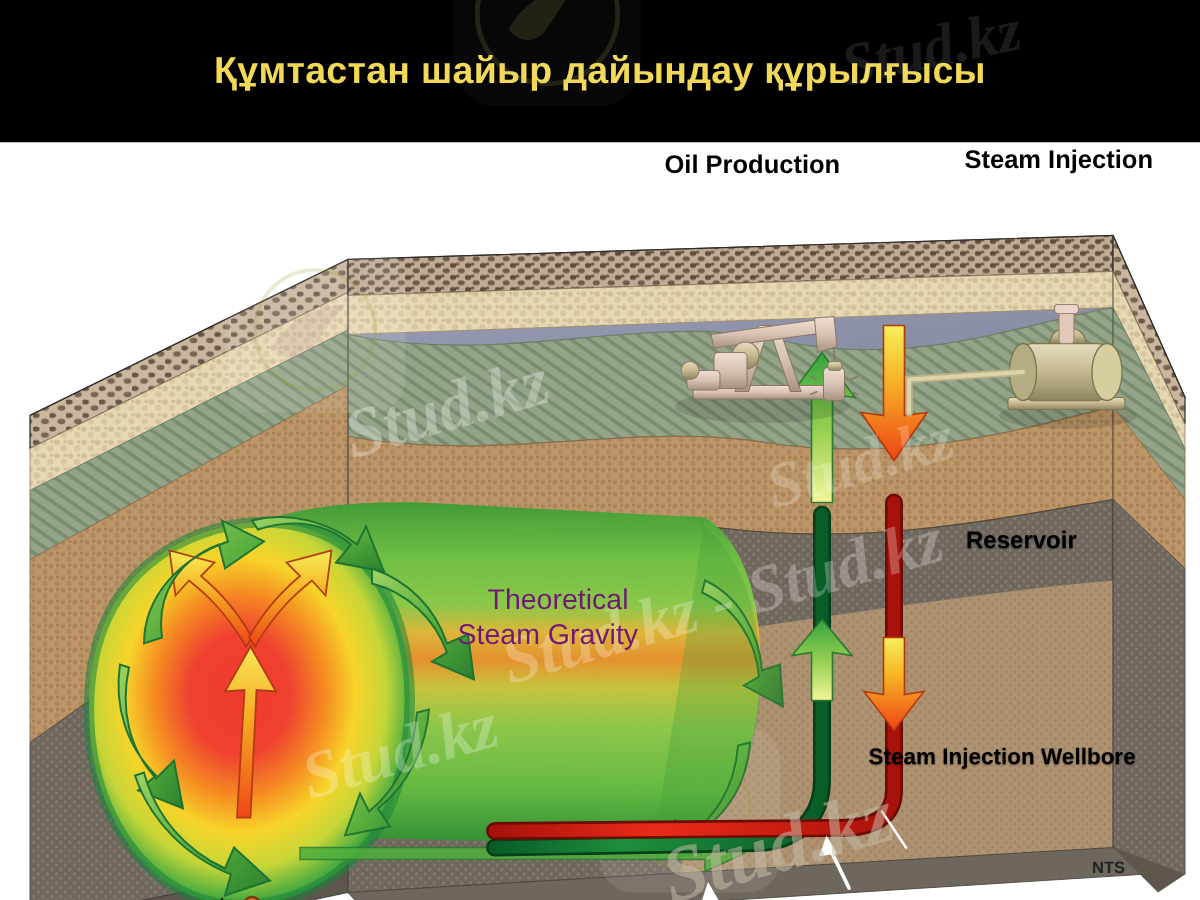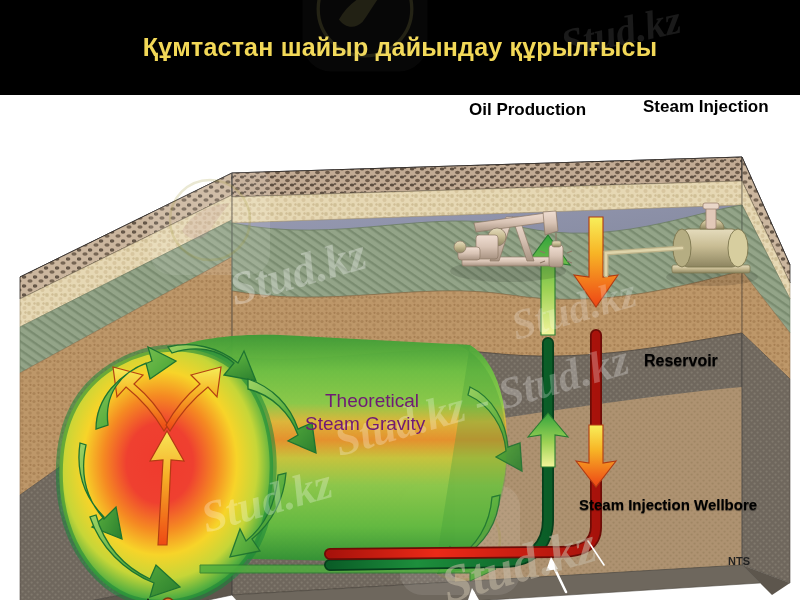--- a/index.html
+++ b/index.html
@@ -375,31 +375,31 @@
 
         <circle cx="168" cy="509" r="6" fill="#e8762a" stroke="#7a3b10" stroke-width="1.6"></circle>
         <circle cx="166" cy="507" r="2" fill="#ffd9a0" opacity=".9"></circle>
 
         <circle cx="168" cy="538" r="6" fill="#3da03a" stroke="#14561d" stroke-width="1.6"></circle>
         <circle cx="166" cy="536" r="2" fill="#cdeda0" opacity=".9"></circle>
       </g>
 
     </svg>
 
-    <div class="hdr-label" style="left:469px;top:5px;">Oil Production</div>
+    <div class="hdr-label" style="left:443px;top:5px;">Oil Production</div>
     <div class="hdr-label" style="left:643px;top:2px;">Steam Injection</div>
 
     <div class="blk-label" style="left:325px;top:294px;">Theoretical</div>
     <div class="blk-label" style="left:305px;top:317px;">Steam Gravity</div>
 
     <div class="wht-label" style="left:644px;top:257px;font-size:16px;">Reservoir</div>
 
     <div class="wht-label" style="left:547px;top:401px;margin-left:32px;">Steam Injection Wellbore</div>
 
-    <div id="nts" style="left:728px;top:460px;">NTS</div>
+    <div id="nts" style="left:728px;top:478px;">NTS</div>
 
     <div class="wm" style="left:228px;top:150px;font-size:46px;transform:rotate(-16deg);color:rgba(255,255,255,.30);">Stud.kz</div>
     <div class="wm" style="left:330px;top:280px;font-size:44px;transform:rotate(-16deg);color:rgba(255,255,255,.26);">Stud.kz - Stud.kz</div>
     <div class="wm" style="left:200px;top:380px;font-size:44px;transform:rotate(-16deg);color:rgba(255,255,255,.27);">Stud.kz</div>
     <div class="wm dark" style="left:440px;top:440px;font-size:52px;transform:rotate(-16deg);color:rgba(196,186,166,.55);">Stud.kz</div>
     <div class="wm" style="left:510px;top:190px;font-size:42px;transform:rotate(-16deg);color:rgba(255,255,255,.22);">Stud.kz</div>
 
   </div>
 </div>
 

